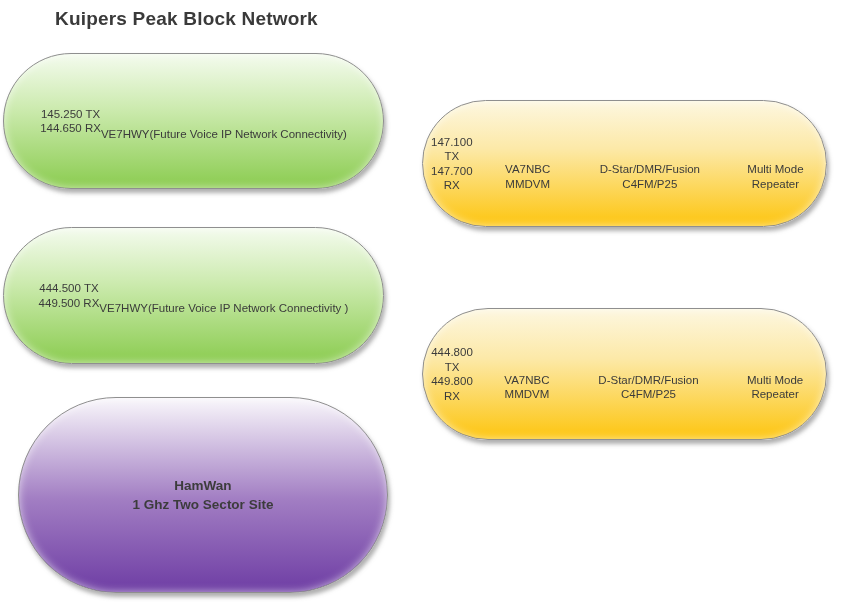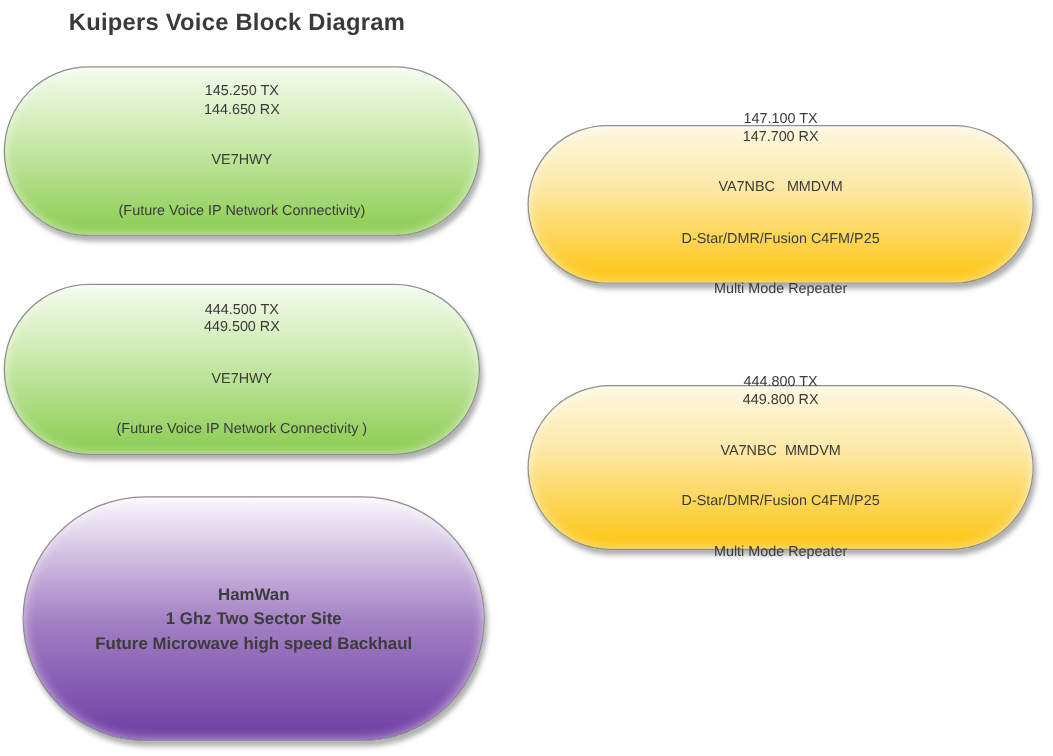--- a/index.html
+++ b/index.html
@@ -22,21 +22,20 @@
     margin: 0;
     font-size: 19px;
     font-weight: 700;
     color: #3a3a3a;
     letter-spacing: 0.2px;
   }
   .block {
     position: absolute;
     box-sizing: border-box;
     display: flex;
-    flex-direction: column;
     align-items: center;
     justify-content: center;
     text-align: center;
     color: #3b3b3b;
     font-size: 11.5px;
     line-height: 14.5px;
     border: 1px solid #8f8f8f;
     box-shadow: inset 0 0 9px rgba(255,255,255,0.65),
                 2px 4px 4px rgba(110,110,110,0.55);
   }
@@ -61,21 +60,21 @@
   .b2 { left: 3px;   top: 227px; width: 381px; height: 137px; border-radius: 69px; }
   .b3 { left: 18px;  top: 397px; width: 370px; height: 196px; border-radius: 98px; }
   .b4 { left: 422px; top: 100px; width: 405px; height: 127px; border-radius: 89px; }
   .b5 { left: 422px; top: 308px; width: 405px; height: 132px; border-radius: 83px; }
 </style>
 </head>
 <body>
 
 <div class="stage">
 
-  <h1 class="title">Kuipers Voice Block Diagram</h1>
+  <h1 class="title">Kuipers Peak Block Network</h1>
 
   <div class="block green b1">
     <div class="group">
       <div class="line">145.250 TX</div>
       <div class="line">144.650 RX</div>
     </div>
     <div class="group">
       <div class="line">VE7HWY</div>
     </div>
     <div class="group">
@@ -93,21 +92,20 @@
     </div>
     <div class="group">
       <div class="line">(Future Voice IP Network Connectivity )</div>
     </div>
   </div>
 
   <div class="block purple b3">
     <div class="group">
       <div class="line">HamWan</div>
       <div class="line">1 Ghz Two Sector Site</div>
-      <div class="line">Future Microwave high speed Backhaul</div>
     </div>
   </div>
 
   <div class="block yellow b4">
     <div class="group">
       <div class="line">147.100 TX</div>
       <div class="line">147.700 RX</div>
     </div>
     <div class="group">
       <div class="line">VA7NBC   MMDVM</div>

